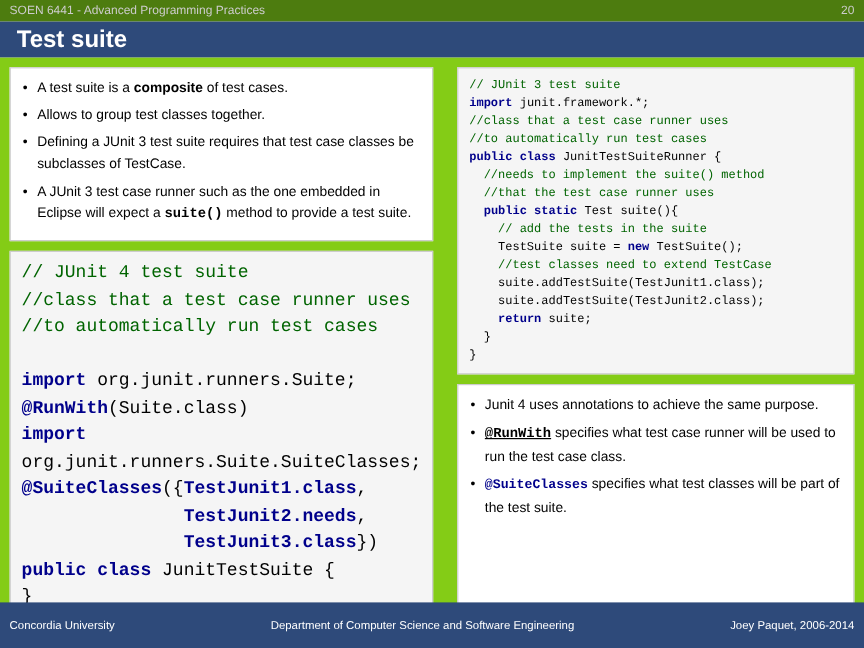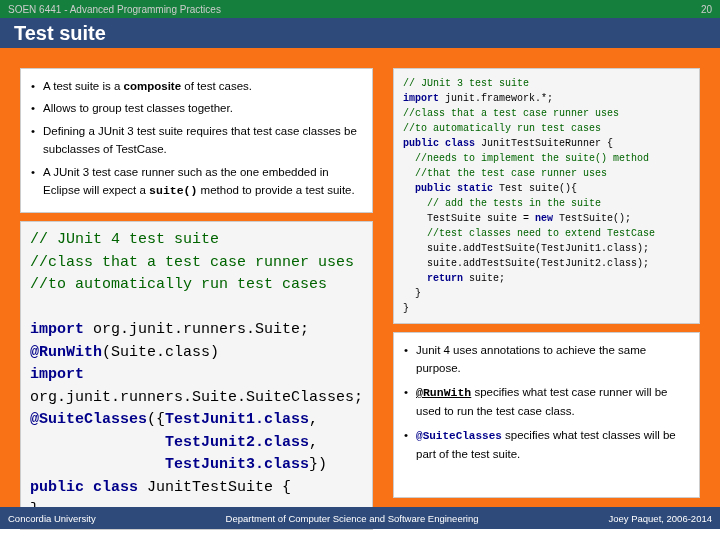--- a/index.html
+++ b/index.html
@@ -5,21 +5,21 @@
     * { margin: 0; padding: 0; box-sizing: border-box; }
     body {
       width: 720px;
       height: 540px;
       font-family: Arial, sans-serif;
       font-size: 12px;
       background: #fff;
       overflow: hidden;
     }
     #header-bar {
-      background: #15803d;
+      background: #4d7c0f;
       color: #ccc;
       font-size: 10px;
       padding: 2px 8px;
       display: flex;
       justify-content: space-between;
       align-items: center;
       height: 18px;
     }
     #slide-title-bar {
       background: #2e4a7a;
@@ -28,23 +28,23 @@
       font-weight: bold;
       padding: 5px 14px;
       height: 30px;
       display: flex;
       align-items: center;
     }
     #main-content {
       display: flex;
       flex-direction: row;
       height: calc(540px - 18px - 30px - 22px);
-      padding: 20px;
+      padding: 8px;
       gap: 8px;
-      background: #f97316;
+      background: #84cc16;
     }
     #left-panel {
       flex: 1;
       display: flex;
       flex-direction: column;
       gap: 8px;
     }
     #bullet-points {
       background: #fff;
       border: 1px solid #ccc;
@@ -133,23 +133,23 @@
       font-size: 11px;
     }
     #footer-bar {
       background: #2e4a7a;
       color: #fff;
       font-size: 9.5px;
       padding: 2px 8px;
       display: flex;
       justify-content: space-between;
       align-items: center;
-      height: 22px;
+      height: 38px;
       position: absolute;
-      bottom: 11px;
+      bottom: 0;
       left: 0;
       right: 0;
     }
   </style>
 </head>
 <body>
 
 <div id="header-bar">
   <span>SOEN 6441 - Advanced Programming Practices</span>
   <span>20</span>
@@ -174,21 +174,21 @@
 
     <div id="code-block-left">
       <div class="comment">// JUnit 4 test suite</div>
       <div class="comment">//class that a test case runner uses</div>
       <div class="comment">//to automatically run test cases</div>
       <br>
       <div class="normal"><span class="keyword">import</span> org.junit.runners.Suite;</div>
       <div class="normal"><span class="keyword">@RunWith</span>(Suite.class)</div>
       <div class="normal"><span class="keyword">import</span> org.junit.runners.Suite.SuiteClasses;</div>
       <div class="normal"><span class="keyword">@SuiteClasses</span>({<span class="keyword">TestJunit1.class</span>,</div>
-      <div class="normal">&nbsp;&nbsp;&nbsp;&nbsp;&nbsp;&nbsp;&nbsp;&nbsp;&nbsp;&nbsp;&nbsp;&nbsp;&nbsp;&nbsp;&nbsp;<span class="keyword">TestJunit2.class</span>,</div>
+      <div class="normal">&nbsp;&nbsp;&nbsp;&nbsp;&nbsp;&nbsp;&nbsp;&nbsp;&nbsp;&nbsp;&nbsp;&nbsp;&nbsp;&nbsp;&nbsp;<span class="keyword">TestJunit2.needs</span>,</div>
       <div class="normal">&nbsp;&nbsp;&nbsp;&nbsp;&nbsp;&nbsp;&nbsp;&nbsp;&nbsp;&nbsp;&nbsp;&nbsp;&nbsp;&nbsp;&nbsp;<span class="keyword">TestJunit3.class</span>})</div>
       <div class="normal"><span class="keyword">public class</span> JunitTestSuite {</div>
       <div class="normal">}</div>
     </div>
 
   </div>
 
   <div id="right-panel">
 
     <div id="code-block-right">

